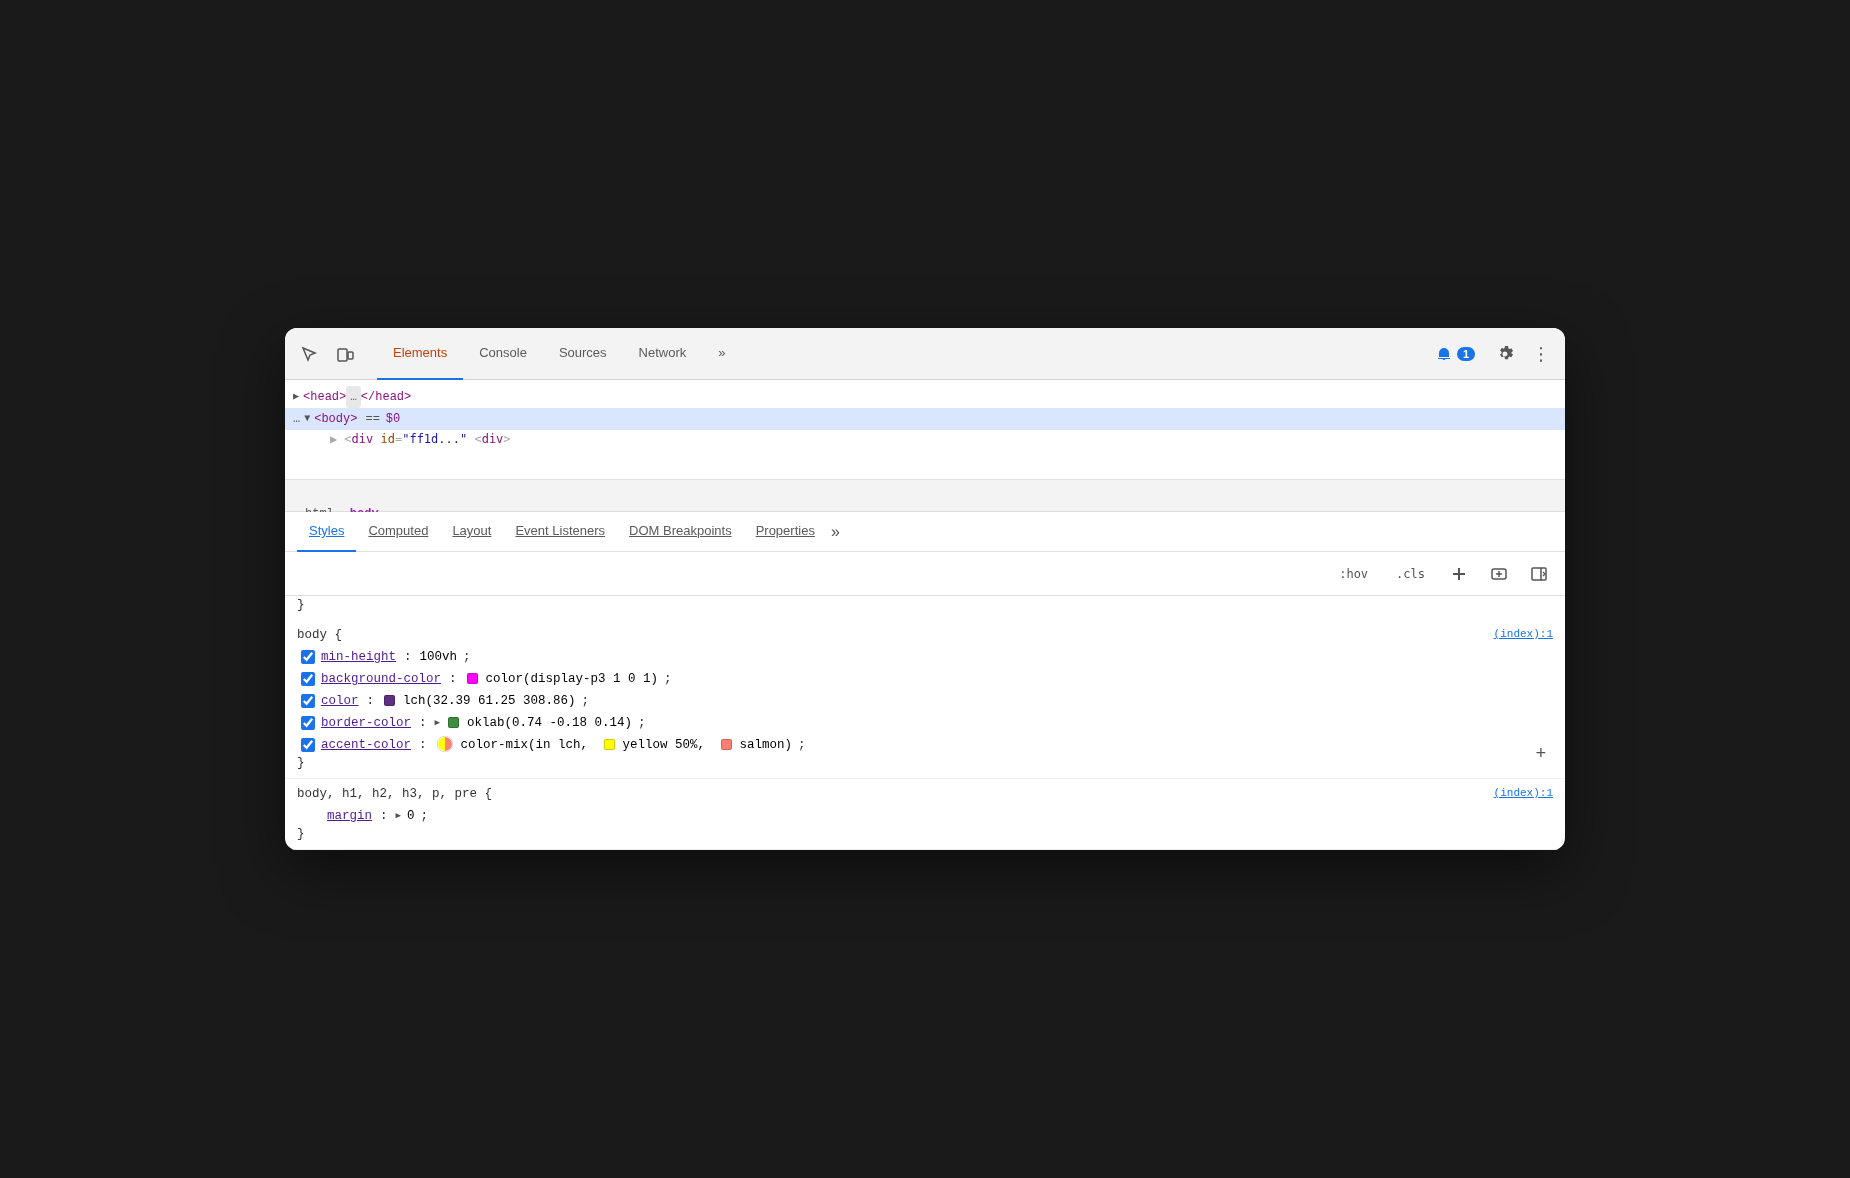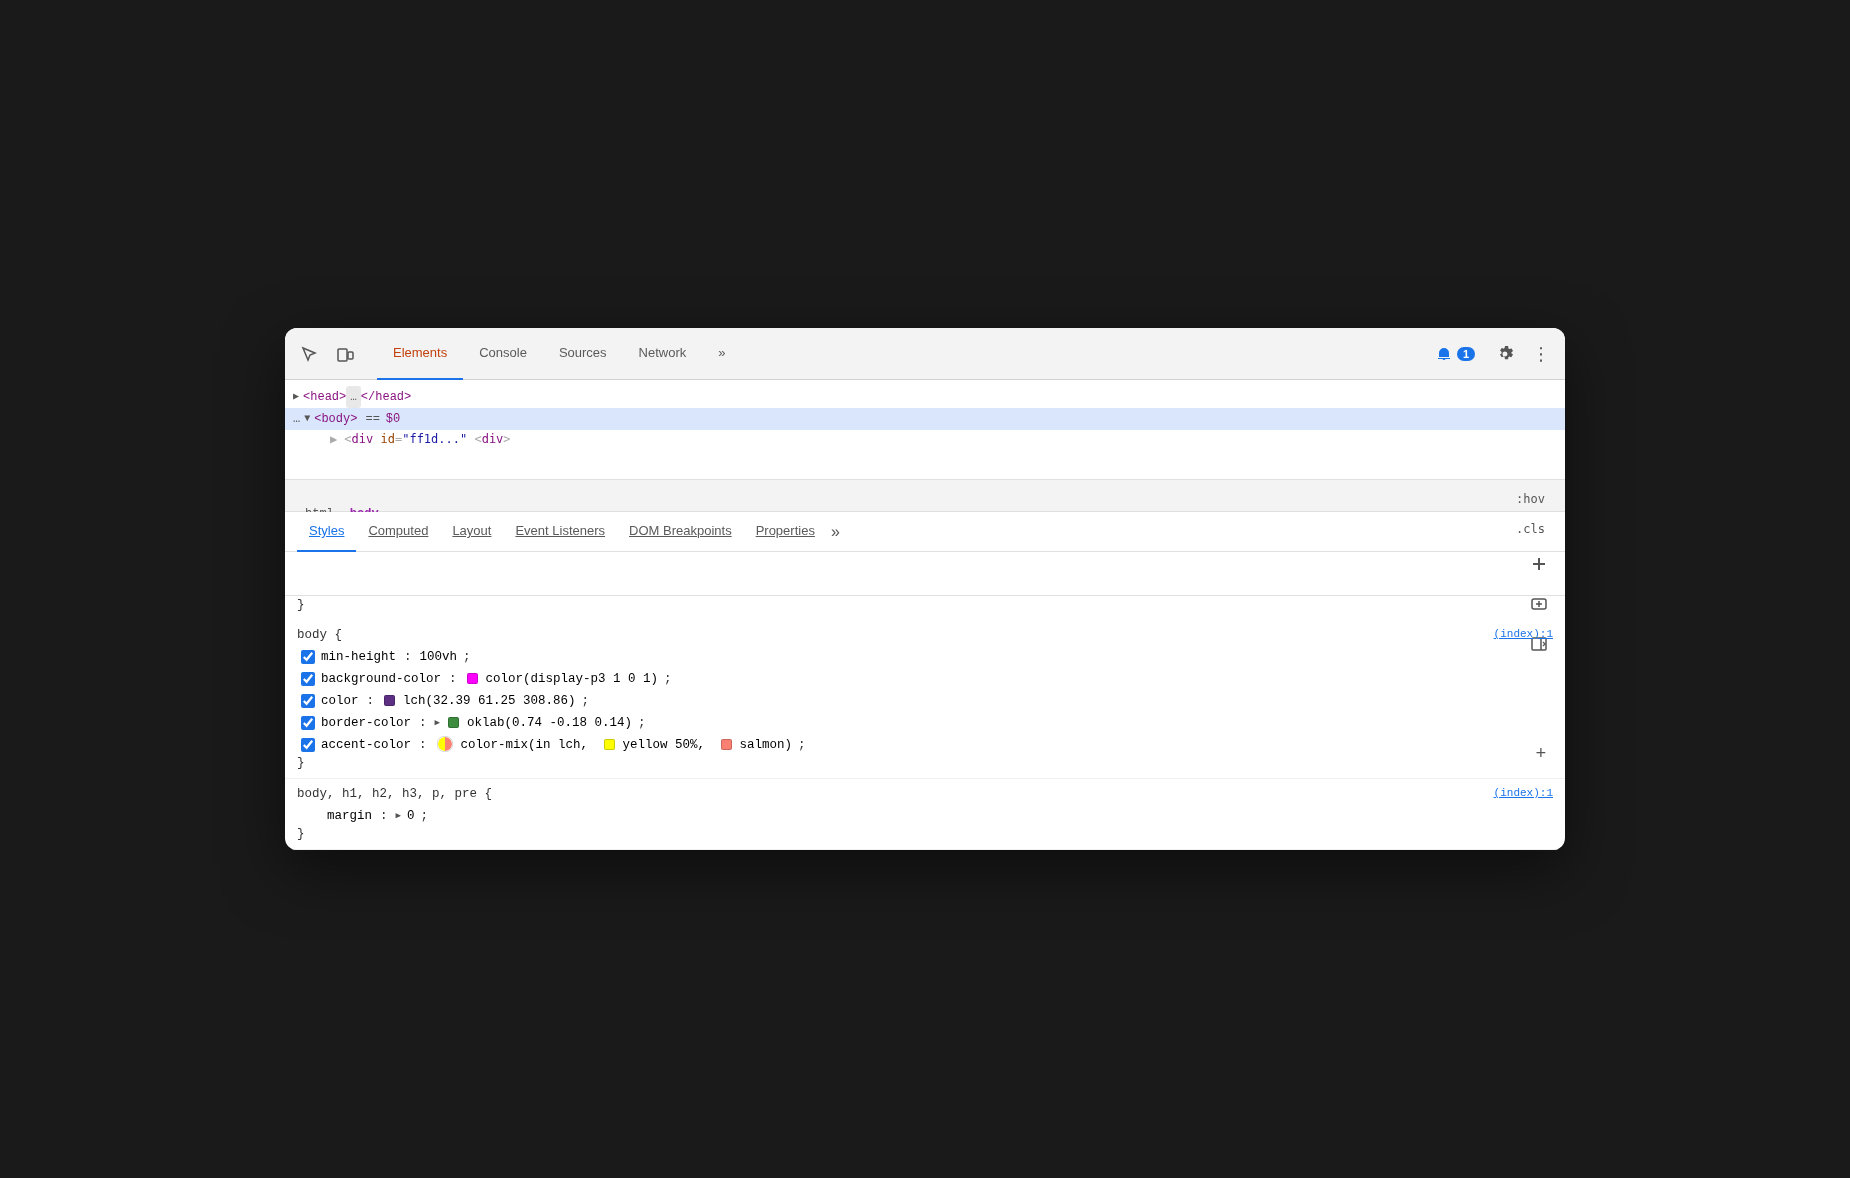--- a/index.html
+++ b/index.html
@@ -260,24 +260,23 @@
       flex: 1;
       border: none;
       outline: none;
       font-size: 13px;
       color: #333;
       background: transparent;
     }
 
     .filter-actions {
       display: flex;
-      align-items: flex-end;
+      align-items: center;
       gap: 12px;
       margin-left: auto;
-      flex-direction: column;
     }
 
     .filter-action-btn {
       padding: 2px 8px;
       font-size: 12px;
       font-family: 'Menlo', 'Monaco', monospace;
       color: #555;
       cursor: pointer;
       border-radius: 3px;
       border: none;
@@ -339,21 +338,21 @@
       padding-left: 4px;
     }
 
     .css-checkbox {
       width: 14px;
       height: 14px;
       accent-color: #1a73e8;
       cursor: pointer;
     }
 
-    .css-prop-name { color: #000000; }
+    .css-prop-name { color: #4c1d95; text-decoration: underline; }
     .css-colon { color: #333; margin: 0 2px; }
     .css-prop-value { color: #000000; }
     .css-semicolon { color: #333; }
 
     .color-swatch {
       display: inline-block;
       width: 11px;
       height: 11px;
       border-radius: 2px;
       border: 1px solid rgba(0,0,0,0.2);

